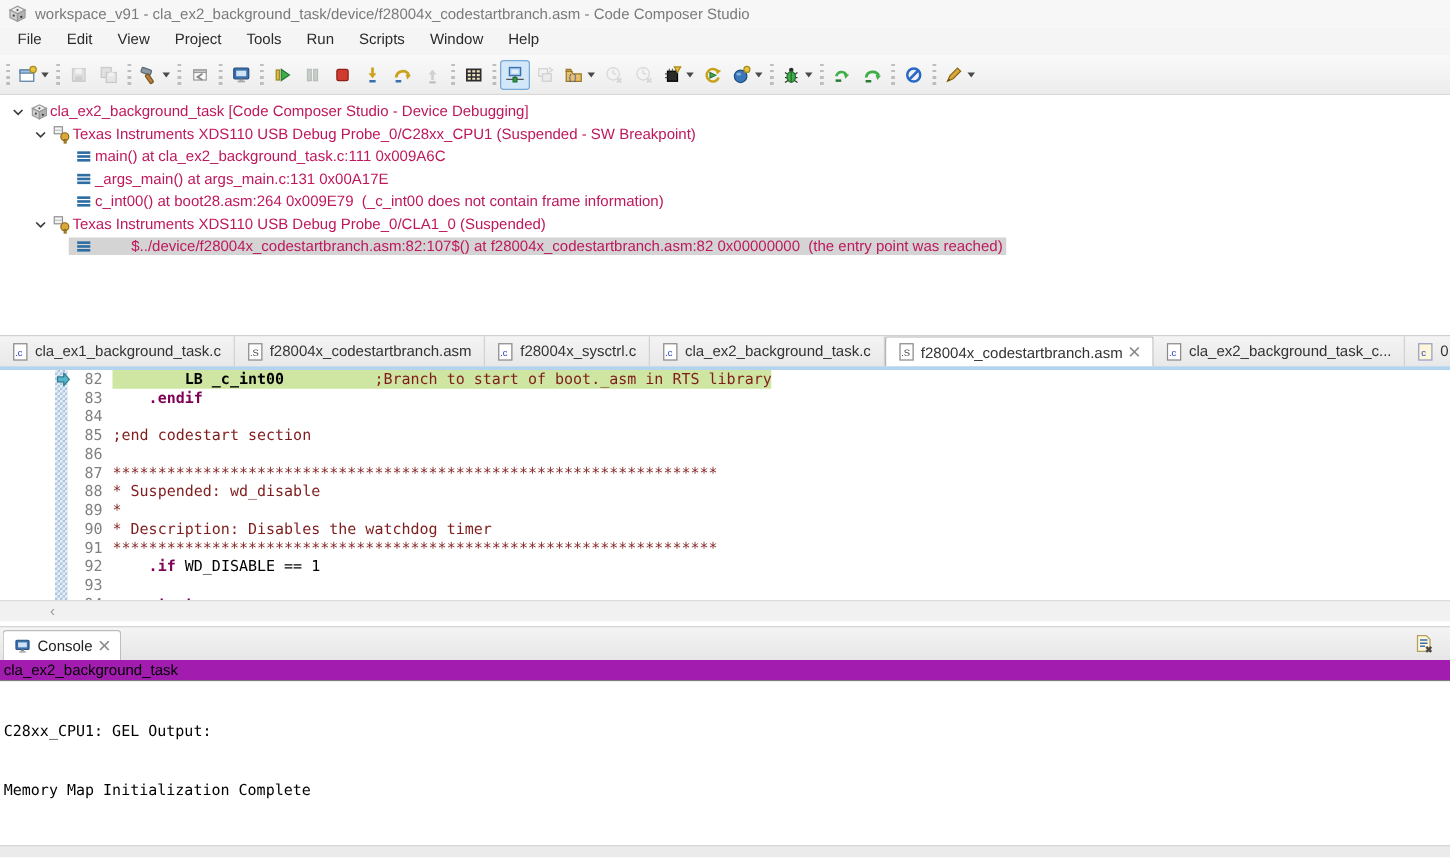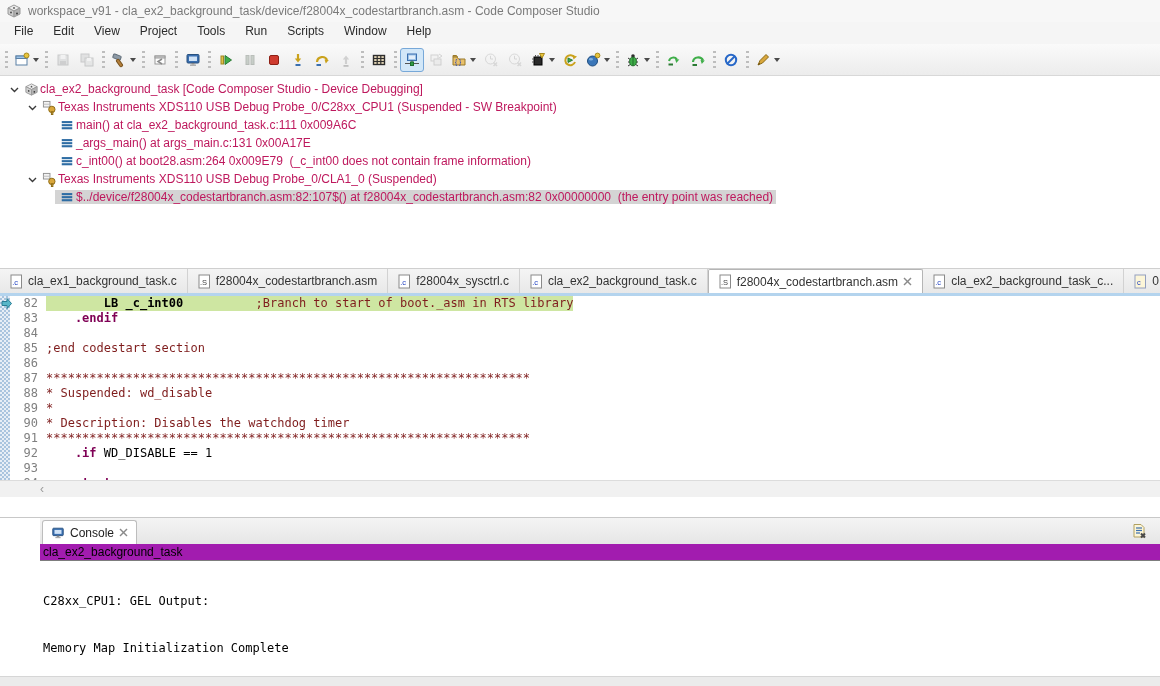--- a/index.html
+++ b/index.html
@@ -31,54 +31,54 @@
   .view-tab { height:24px; display:flex; align-items:center; gap:5px; padding:0 8px;
               font-size:12px; color:#222; }
   .view-tab.active { background:#fff; border:1px solid #bdbdbd; border-bottom:none;
                      border-radius:3px 3px 0 0; }
   .debug-tree { height:192px; background:#fff; font-size:12px; color:#be185d;
                 padding-top:4px; overflow:hidden; }
   .trow { height:18px; display:flex; align-items:center; white-space:pre; }
   .chev { width:16px; display:flex; justify-content:center; }
   .ticon { width:18px; display:flex; justify-content:center; }
   .tlabel { white-space:pre; }
-  .selwrap { display:flex; align-items:center; background:#d4d4d4; padding:0 3px; }
+  .selwrap { display:flex; align-items:center; background:#d4d4d4; padding:0 3px;gap:29px; }
 
   
   .editor-tabbar { height:25px; display:flex; align-items:flex-end; overflow:hidden;
                    background:linear-gradient(#f4f4f4,#e8e8e8); border-top:1px solid #cfcfcf; }
   .etab { height:24px; display:flex; align-items:center; gap:5px; padding:0 10px;
           font-size:12px; color:#333; border-right:1px solid #d2d2d2; white-space:nowrap; }
   .etab.active { background:#fff; border:1px solid #b5b5b5; border-bottom:none;
                  border-radius:2px 2px 0 0; }
   .tab-underline { height:3px; background:#b4d4ee; }
 
   
   .editor { position:relative; height:184px; overflow:hidden; background:#fff;
-            font-family:"DejaVu Sans Mono", monospace; font-size:12px; line-height:15px; }
+            font-family:"DejaVu Sans Mono", monospace; font-size:12px; line-height:15px;margin-left:44px; }
   .hatchbar { position:absolute; left:0; top:0; bottom:0; width:10px;
       background-color:#e7eef6;
       background-image:linear-gradient(45deg,#a9c4de 25%,transparent 25%,transparent 75%,#a9c4de 75%),
                        linear-gradient(45deg,#a9c4de 25%,transparent 25%,transparent 75%,#a9c4de 75%);
       background-size:4px 4px; background-position:0 0,2px 2px; }
   .eline { display:flex; height:15px; white-space:pre; }
   .ln { width:46px; min-width:46px; text-align:right; padding-right:8px; color:#808080; }
   .lc { white-space:pre; }
   .cur-hl { background:#cee6a2; display:inline-block; }
   .seg-code { color:#000; }
   .seg-bold { font-weight:bold; }
   .seg-comment { color:#7f1d1d; }
   .seg-kw { color:#7f0055; font-weight:bold; }
   .ip-arrow { position:absolute; left:1px; top:2px; }
   .editor-hscroll { height:17px; background:#f1f1f1; border-top:1px solid #dcdcdc;
                     display:flex; align-items:center; }
   .hs-arrow { margin-left:40px; color:#9a9a9a; font-size:12px; line-height:1; }
 
   
-  .console-panel { border-top:1px solid #c8c8c8; margin-top:20px;padding-left:40px; }
+  .console-panel { border-top:1px solid #c8c8c8; margin-top:4px; }
   .console-tabbar { height:26px; display:flex; align-items:flex-end;
                     background:linear-gradient(#f4f4f4,#e6e6e6); padding-left:2px; }
   .console-spacer { flex:1; }
   .console-rbtn { align-self:center; margin-right:10px; display:flex; align-items:center;
                   border:1px solid transparent; border-radius:3px; padding:2px; }
   .console-title { height:17px; font-size:12px; color:#000; padding-left:3px;
                    border-bottom:1px solid #7d7d7d; display:flex; align-items:center;
                    background:#a21caf; }
   .console-body { background:#fff; font-family:"DejaVu Sans Mono", monospace;
                   font-size:12px; line-height:15.5px; color:#000; padding:2px 0 0 3px;

